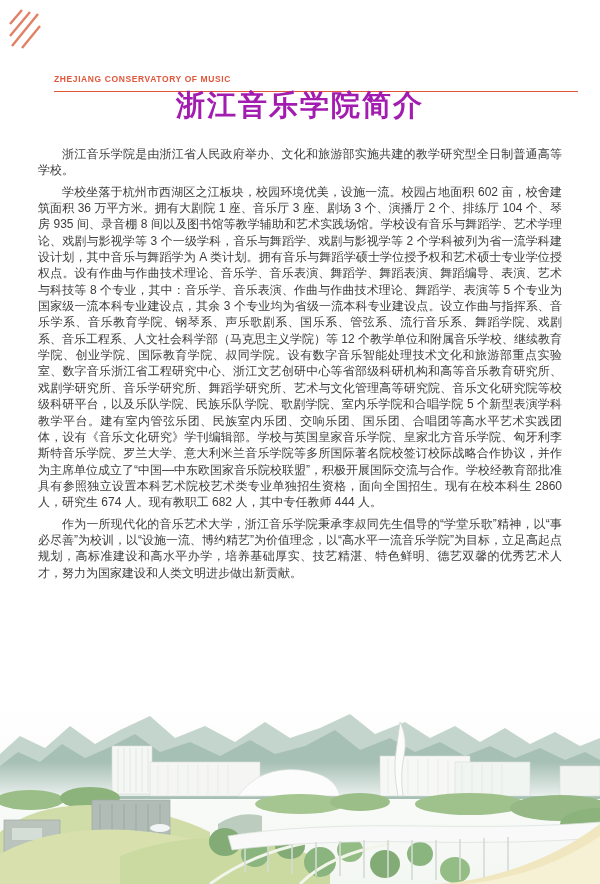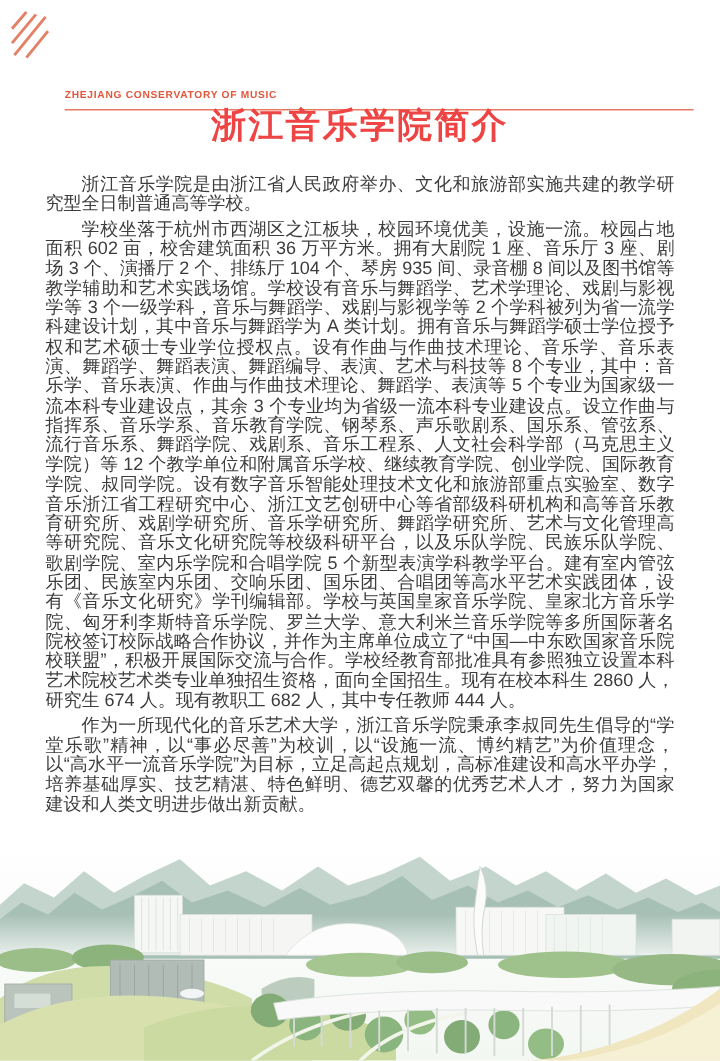--- a/index.html
+++ b/index.html
@@ -21,28 +21,28 @@
   .header-rule{
     margin-top:7px;height:0;border-top:1px solid #E2573C;width:524px;
   }
   
   .doc-title{
     position:absolute;left:0;top:88px;width:600px;
     text-align:center;
     font-family:"Liberation Serif", serif;
     font-weight:bold;
     font-size:29px;line-height:34px;
-    color:#ef4444;
+    color:#a21caf;
     letter-spacing:2px;
   }
   
   .body-text{
     position:absolute;left:38px;top:146px;width:524px;
     color:#3C3C3C;
-    font-size:15px;line-height:16.35px;
+    font-size:12px;line-height:16.35px;
     text-align:justify;
     text-justify:inter-ideograph;
   }
   .body-text p{
     margin:0 0 5px 0;
     text-indent:2em;
   }
   
   .photo{
     position:absolute;left:0;top:704px;width:600px;height:180px;

